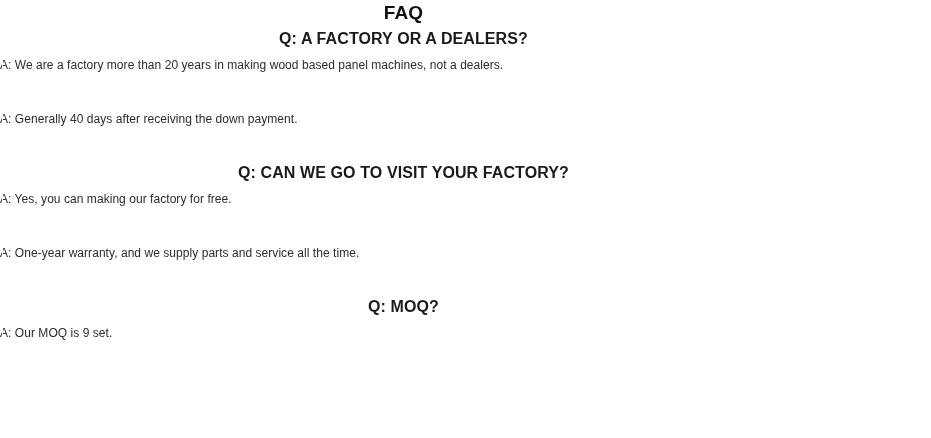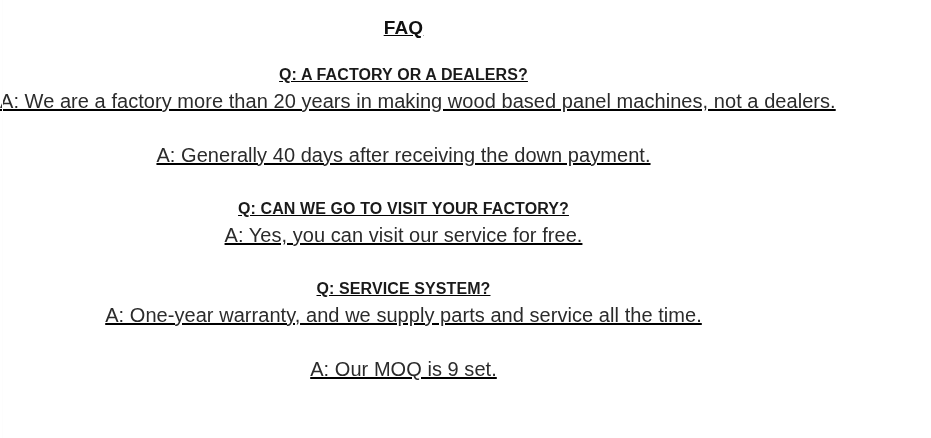--- a/index.html
+++ b/index.html
@@ -12,22 +12,20 @@
     background: #ffffff;
     font-family: "Liberation Sans", sans-serif;
     overflow: hidden;
   }
   .page {
     position: relative;
     width: 807px;
     height: 438px;
     background: #ffffff;
     box-sizing: border-box;
-    padding-top: 15px;
-    text-decoration: underline;
   }
   .edge-rule {
     position: absolute;
     left: 2px;
     top: 0;
     width: 1px;
     height: 438px;
     background: #fdfdfd;
   }
   .faq-title {
@@ -52,25 +50,24 @@
     margin-top: 28px;
   }
   .faq-question {
     text-align: center;
     font-size: 16px;
     font-weight: bold;
     color: #1a1a1a;
     line-height: 26px;
     letter-spacing: 0.1px;
     white-space: nowrap;
-    margin-top: 21px;
   }
   .faq-answer {
-    text-align: center;
-    font-size: 20px;
+    text-align: left;
+    font-size: 12px;
     font-weight: normal;
     color: #2b2b2b;
     line-height: 26px;
     letter-spacing: 0.05px;
     white-space: nowrap;
   }
 </style>
 </head>
 <body>
 
@@ -86,26 +83,26 @@
       <div class="faq-question">Q: A FACTORY OR A DEALERS?</div>
       <div class="faq-answer">A: We are a factory more than 20 years in making wood based panel machines, not a dealers.</div>
     </div>
 
     <div class="faq-block">
       <div class="faq-answer">A: Generally 40 days after receiving the down payment.</div>
     </div>
 
     <div class="faq-block">
       <div class="faq-question">Q: CAN WE GO TO VISIT YOUR FACTORY?</div>
-      <div class="faq-answer">A: Yes, you can visit our service for free.</div>
+      <div class="faq-answer">A: Yes, you can making our factory for free.</div>
     </div>
 
     <div class="faq-block">
-      <div class="faq-question">Q: SERVICE SYSTEM?</div>
       <div class="faq-answer">A: One-year warranty, and we supply parts and service all the time.</div>
     </div>
 
     <div class="faq-block">
+      <div class="faq-question">Q: MOQ?</div>
       <div class="faq-answer">A: Our MOQ is 9 set.</div>
     </div>
 
   </div>
 </div>
 
 </body></html>

